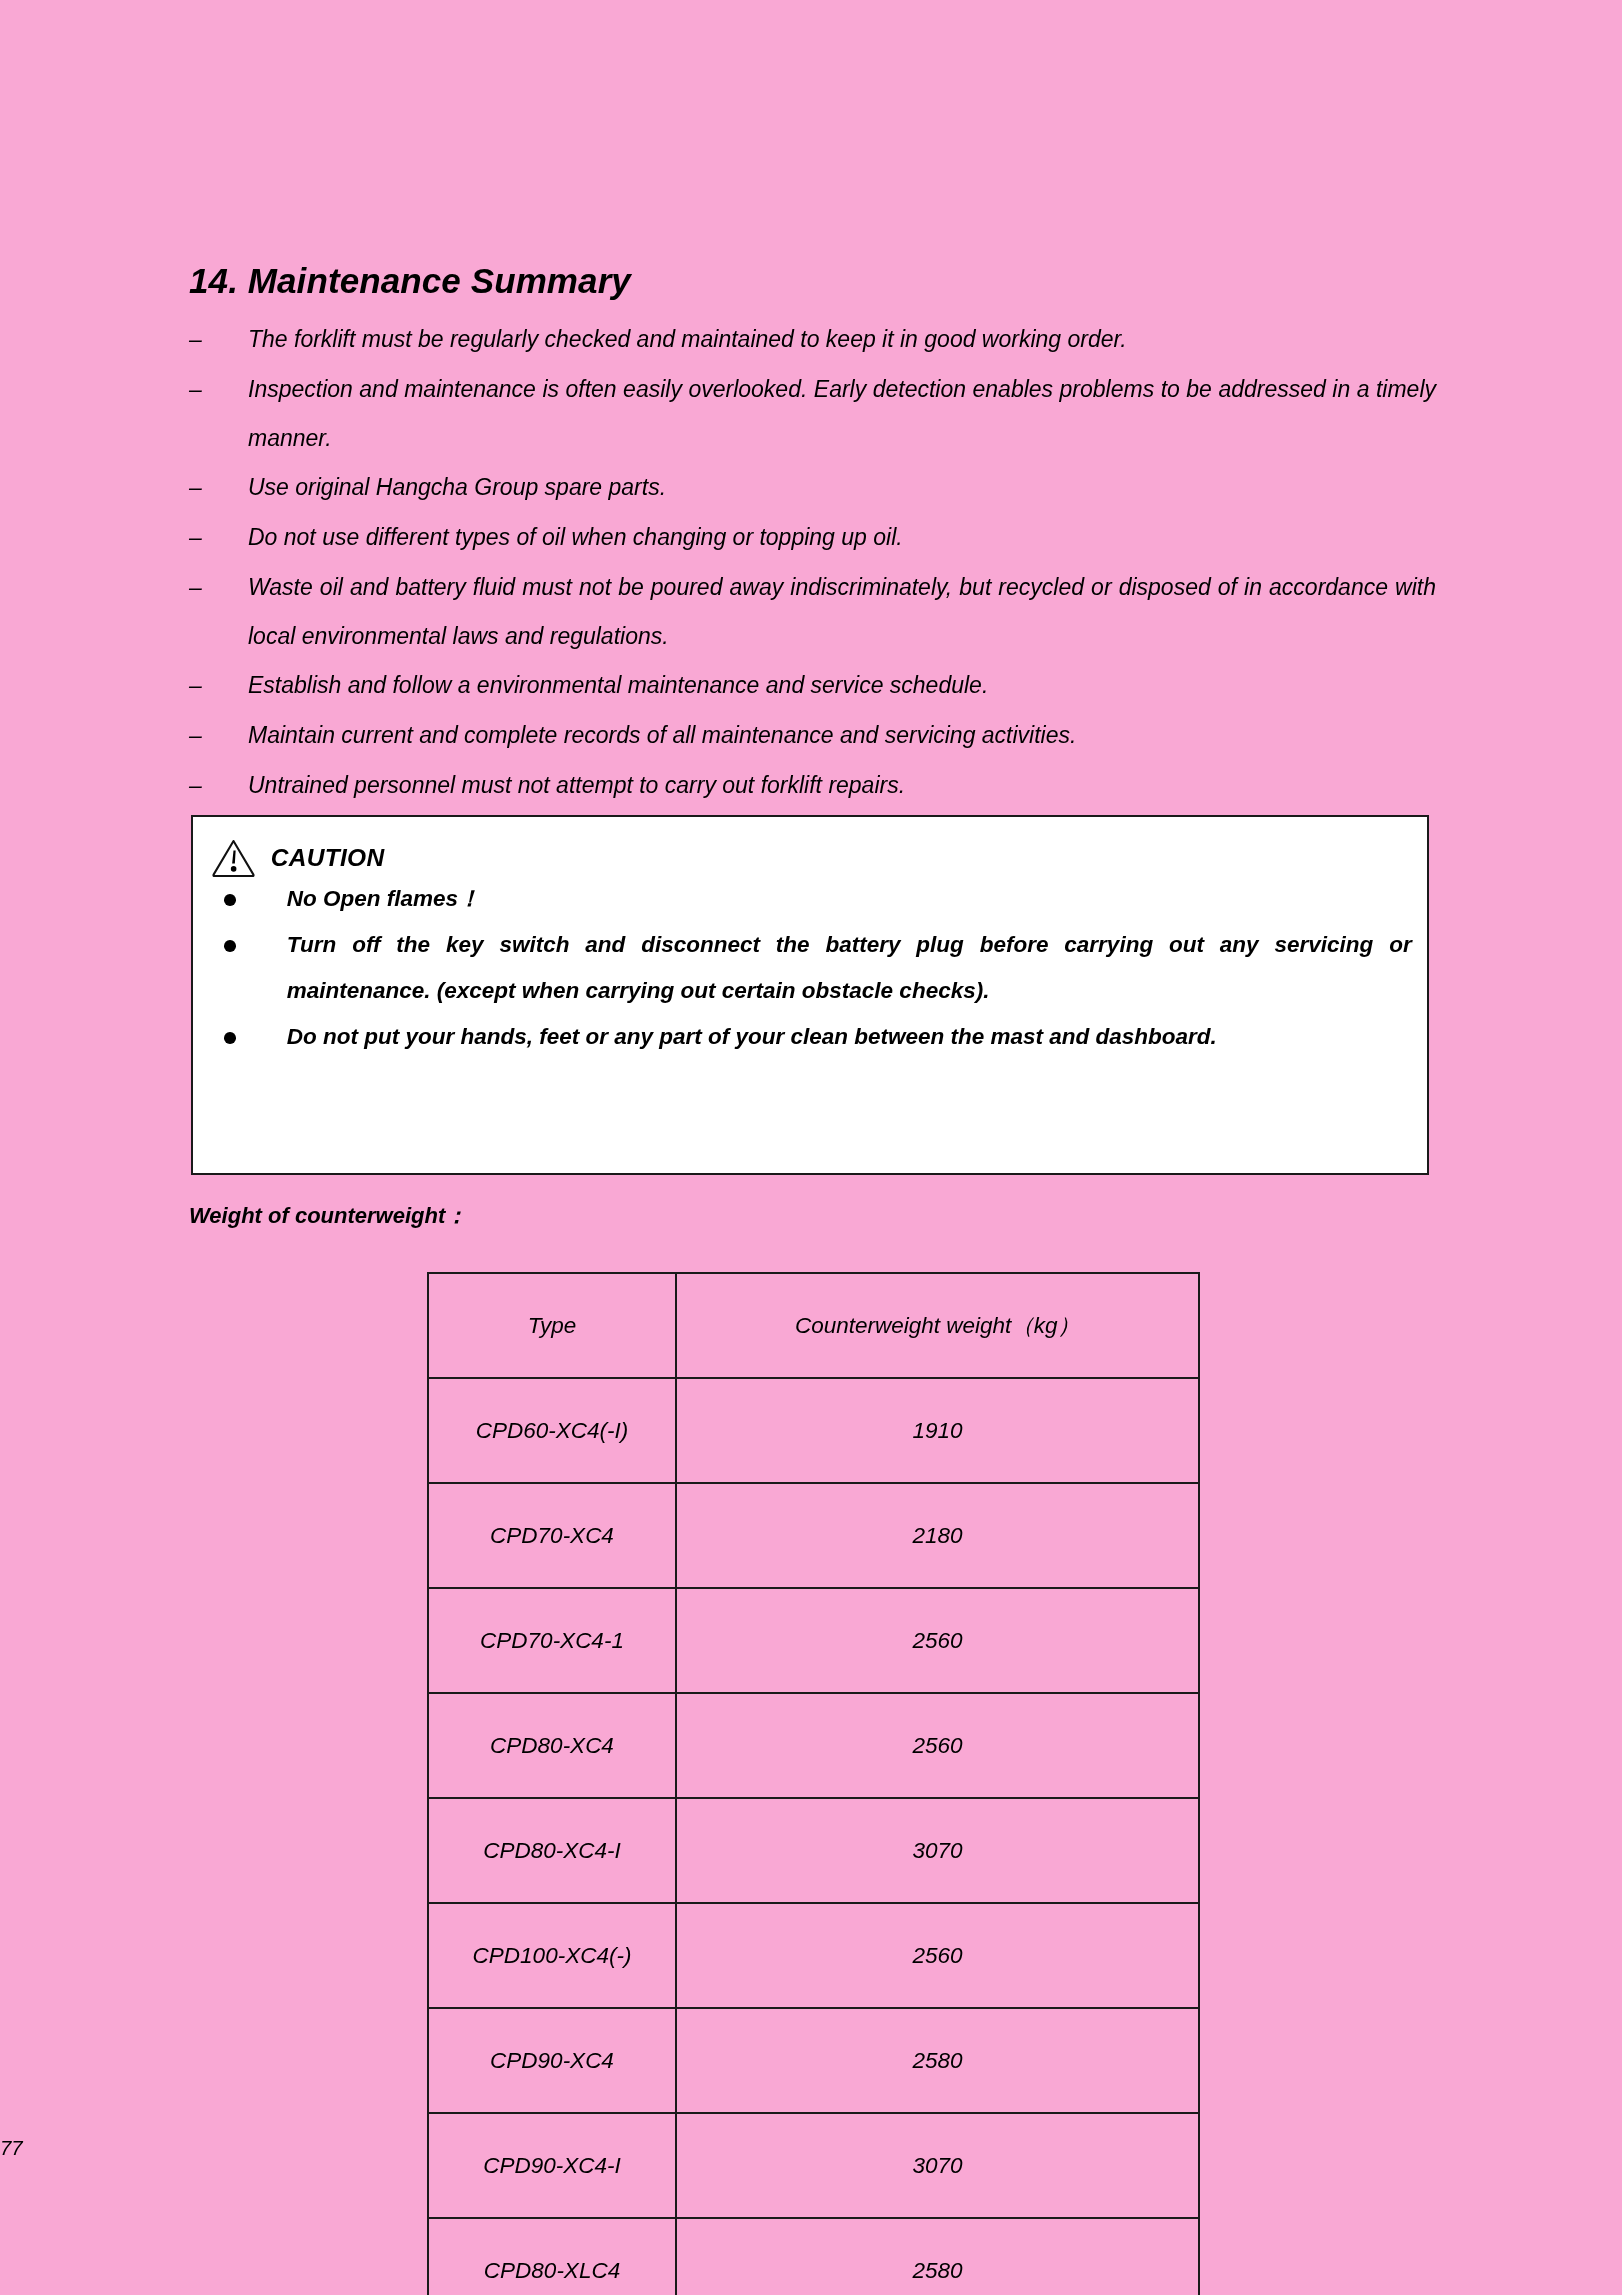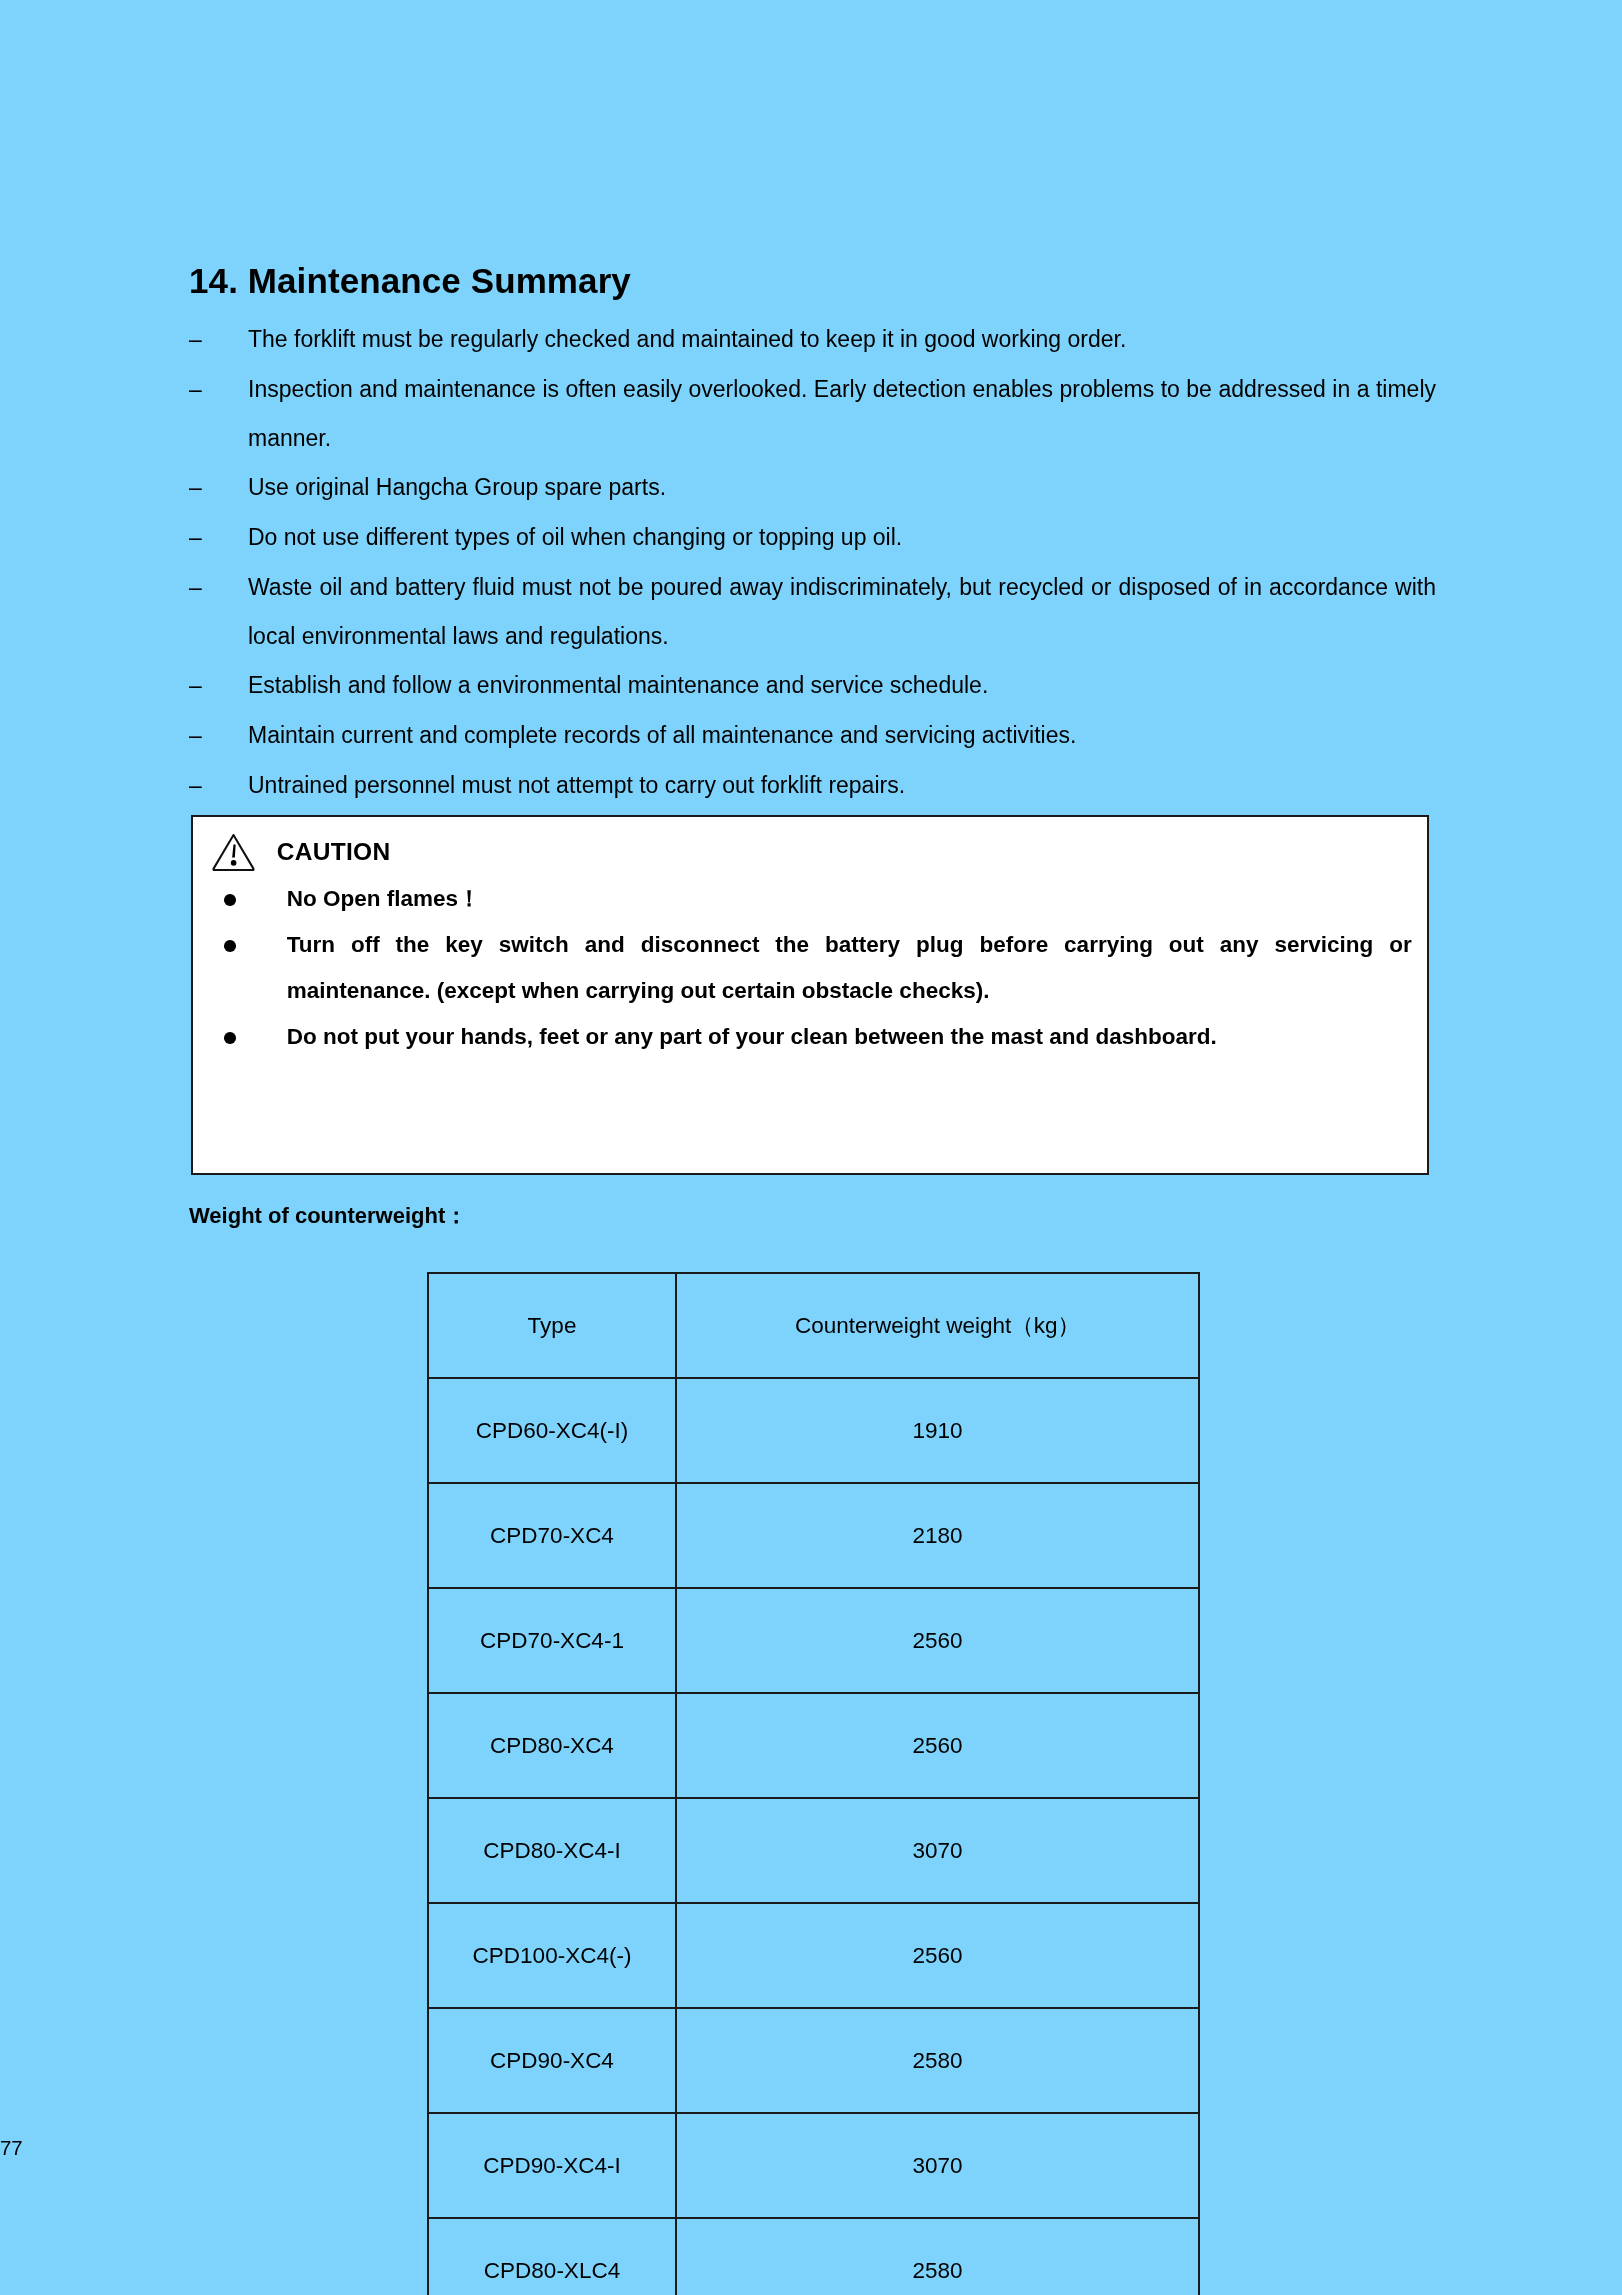--- a/index.html
+++ b/index.html
@@ -8,23 +8,24 @@
     background: #ffffff;
   }
   body {
     font-family: "Liberation Sans", sans-serif;
     color: #000000;
   }
   .page {
     position: relative;
     width: 1622px;
     height: 2295px;
-    background: #7dd3fc;
+    background: #f9a8d4;
     box-sizing: border-box;
     overflow: hidden;
+    font-style: italic;
   }
 
   
   .doc-title {
     position: absolute;
     left: 189px;
     top: 239px;
     font-size: 35px;
     font-weight: bold;
     letter-spacing: 0.1px;
@@ -70,24 +71,24 @@
     top: 815px;
     width: 1238px;
     height: 360px;
     border: 2px solid #1a1a1a;
     box-sizing: border-box;
     background: #ffffff;
   }
   .caution-head {
     position: absolute;
     left: 17.7px;
-    top: 15px;
+    top: 21px;
     display: flex;
     align-items: center;
-    gap: 21px;
+    gap: 15px;
     justify-content: space-between;
   }
   .warn-icon {
     display: block;
     width: 45px;
     height: 40px;
   }
   .caution-label {
     font-size: 24.5px;
     font-weight: bold;

